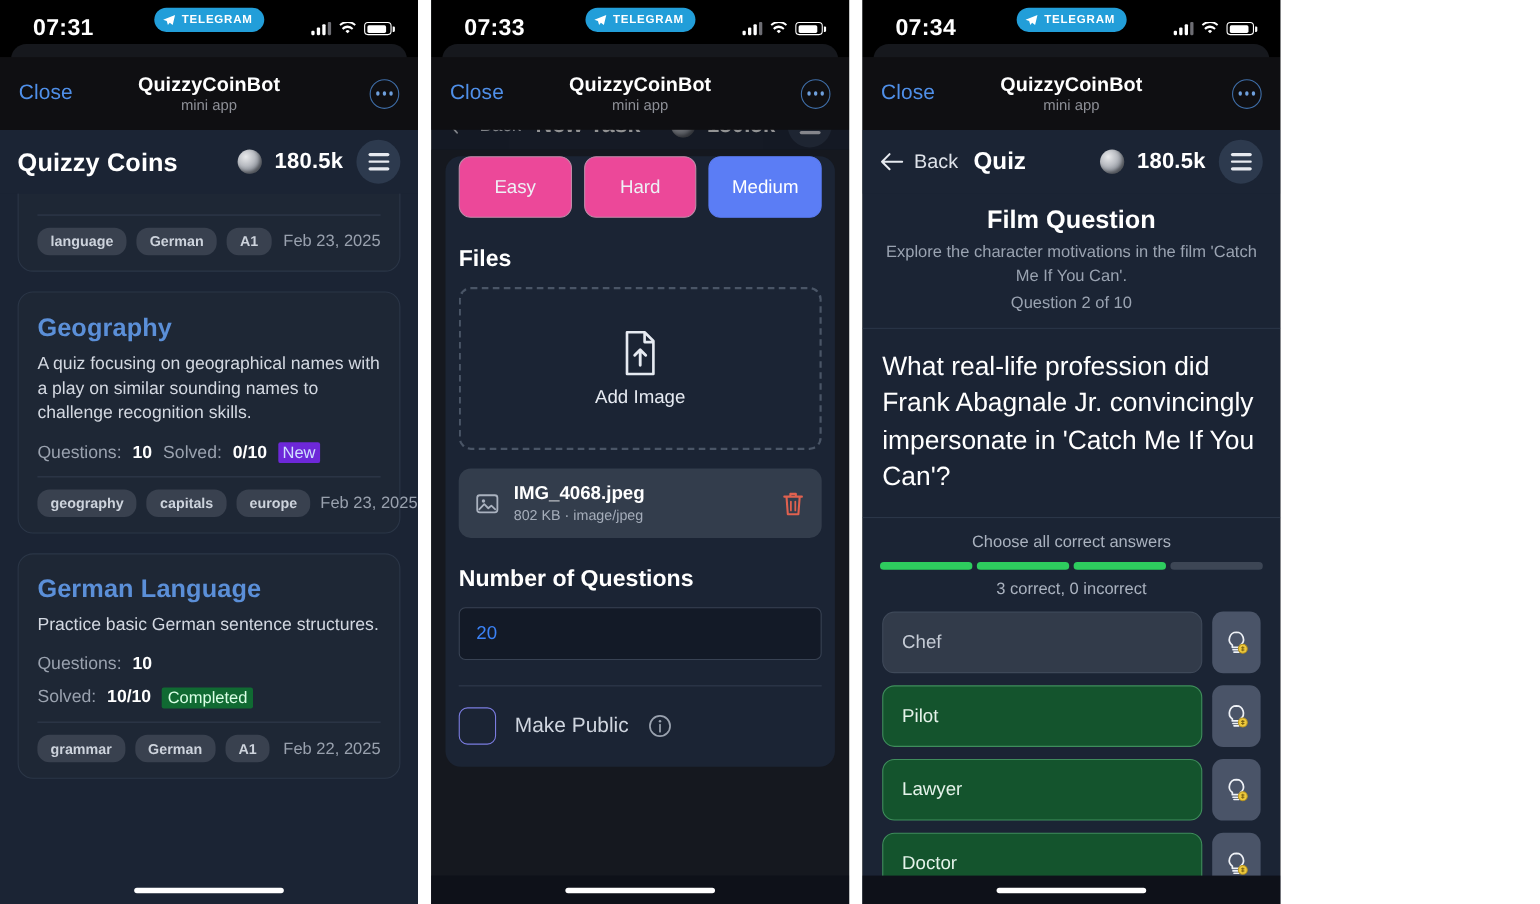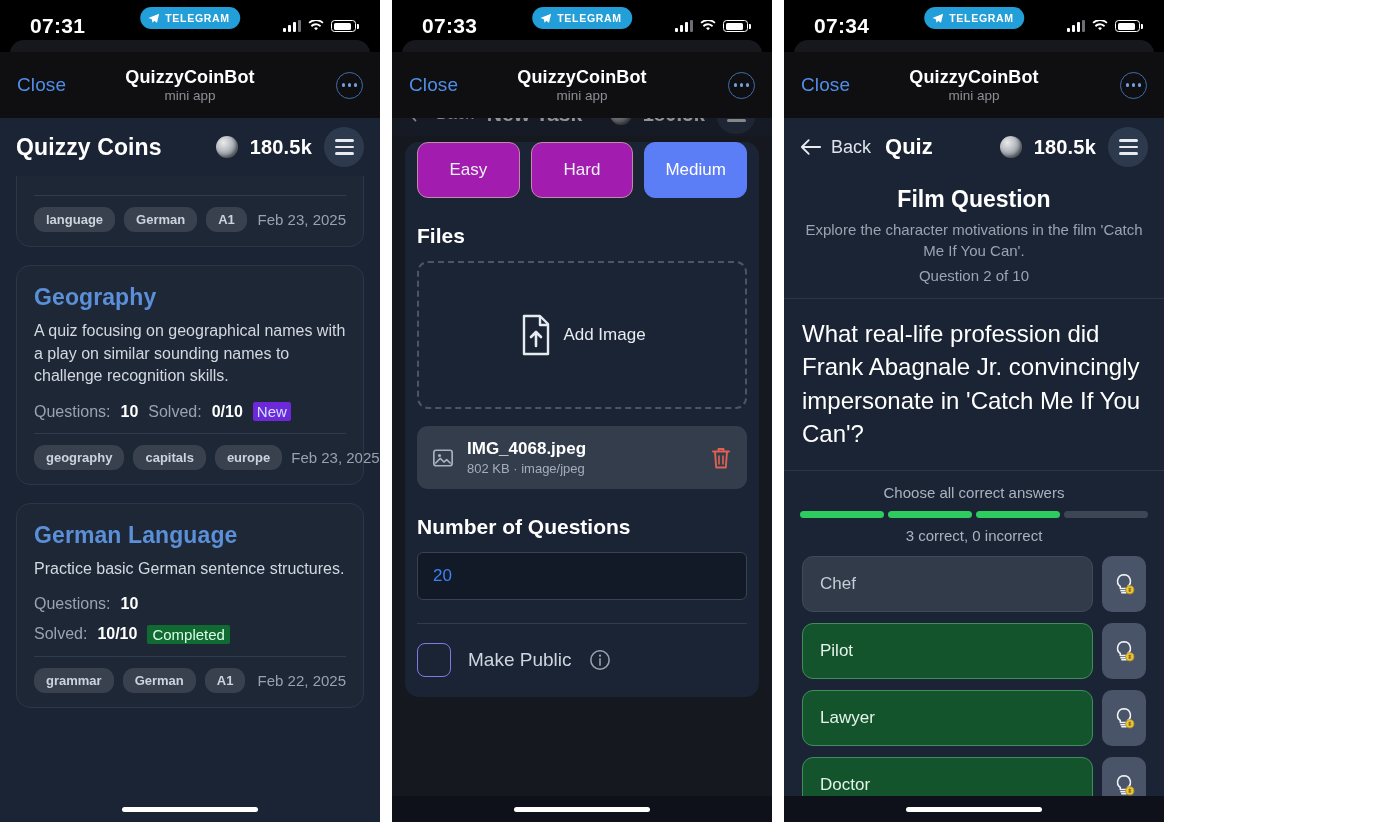--- a/index.html
+++ b/index.html
@@ -143,27 +143,27 @@
   
   .formpane{ padding:0 13px; }
   .sheet{
     background:#1b2434; border-radius:14px; padding:0 12px 20px;
   }
   .diffrow{ display:flex; gap:11px; margin-top:6px; }
   .diffbtn{
     flex:1; height:56px; border-radius:11px; display:flex;
     align-items:center; justify-content:center;
     color:#eef1f6; font-size:17px;
-    background:#a21caf; border:1.4px solid #c08aa8;
+    background:#ec4899; border:1.4px solid #c08aa8;
   }
   .diffbtn.active{ background:#5b7df5; border-color:#5b7df5; color:#fff; }
   .seclabel{ color:#fff; font-size:21px; font-weight:600; margin:26px 0 13px; }
   .dropzone{
     border:2px dashed #4a5566; border-radius:11px; height:148px;
-    display:flex; flex-direction:row; align-items:center; justify-content:center; gap:9px;
+    display:flex; flex-direction:column; align-items:center; justify-content:center; gap:9px;
   }
   .dropzone .dz-txt{ color:#e6eaf1; font-size:17px; }
   .filerow{
     margin-top:17px; background:#333d4c; border-radius:11px;
     display:flex; align-items:center; gap:13px; padding:13px 15px;
   }
   .filerow .fname{ color:#fff; font-size:17px; font-weight:600; }
   .filerow .fmeta{ color:#a5adba; font-size:13px; margin-top:2px; }
   .filerow .spacer{ margin-left:auto; }
   .numinput{

